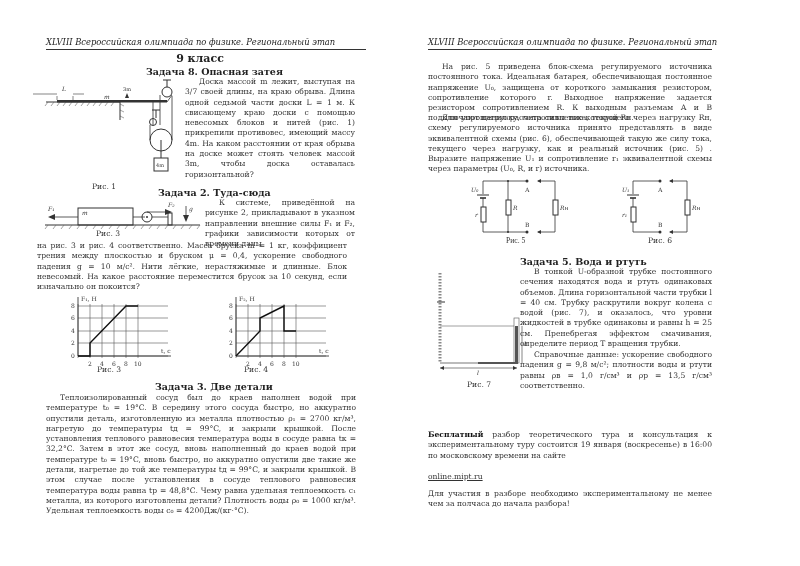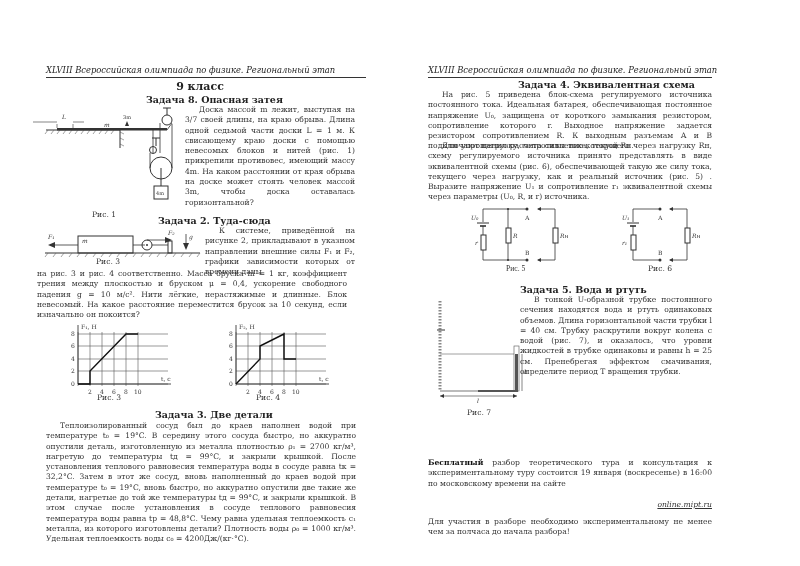--- a/index.html
+++ b/index.html
@@ -1,17 +1,17 @@
 <!DOCTYPE html>
 <html><head>
 <meta charset="utf-8">
 <style>
   html,body{margin:0;padding:0;background:#fff;}
   body{width:800px;height:566px;position:relative;overflow:hidden;font-family:"DejaVu Serif",serif;color:#222;}
-  .page{position:absolute;top:0;width:400px;height:485px;margin-top:28px;}
+  .page{position:absolute;top:0;width:400px;height:485px;}
   .left{left:0}
   .right{left:400px}
   .hdr{position:absolute;top:37px;font-style:italic;font-size:8.4px;border-bottom:1px solid #333;padding-bottom:2px;white-space:nowrap;}
   .left .hdr{left:46px;width:320px}
   .right .hdr{left:28px;width:284px}
   .h1{position:absolute;font-weight:bold;font-size:11px;text-align:center;}
   .h2{position:absolute;font-weight:bold;font-size:9.5px;text-align:center;white-space:nowrap;}
   .p{position:absolute;font-size:7.6px;line-height:10.3px;text-align:justify;color:#333;}
   .cap{position:absolute;font-size:7.6px;color:#333;}
   svg{position:absolute;overflow:visible;}
@@ -177,29 +177,28 @@
       <text x="229" y="333" class="ax">4</text>
       <text x="229" y="345" class="ax">2</text>
       <text x="229" y="358" class="ax">0</text>
     <text x="246" y="366" class="ax">2</text>
       <text x="258" y="366" class="ax">4</text>
       <text x="270" y="366" class="ax">6</text>
       <text x="282" y="366" class="ax">8</text>
       <text x="292" y="366" class="ax">10</text>
     <text x="319" y="353" class="ax">t, с</text>
   </svg>
-  <div class="cap" style="left:256px;top:365px;text-align:center;">Рис. 4</div>
+  <div class="cap" style="left:244px;top:365px;text-align:center;">Рис. 4</div>
 
   <div class="h2" style="left:155px;top:381px;">Задача 3. Две детали</div>
   <div class="p" style="left:46px;top:393px;width:310px;text-indent:14px;">Теплоизолированный сосуд был до краев наполнен водой при температуре t₀ = 19°C. В середину этого сосуда быстро, но аккуратно опустили деталь, изготовленную из металла плотностью ρ₁ = 2700 кг/м³, нагретую до температуры tд = 99°C, и закрыли крышкой. После установления теплового равновесия температура воды в сосуде равна tк = 32,2°C. Затем в этот же сосуд, вновь наполненный до краев водой при температуре t₀ = 19°C, вновь быстро, но аккуратно опустили две такие же детали, нагретые до той же температуры tд = 99°C, и закрыли крышкой. В этом случае после установления в сосуде теплового равновесия температура воды равна tр = 48,8°C. Чему равна удельная теплоемкость c₁ металла, из которого изготовлены детали? Плотность воды ρ₀ = 1000 кг/м³. Удельная теплоемкость воды c₀ = 4200Дж/(кг·°C).</div>
 </div>
 
 <div class="page right">
   <div class="hdr">XLVIII Всероссийская олимпиада по физике. Региональный этап</div>
-  <div class="h2" style="left:118px;top:51px;">Задача 4. Эквивалентная схема</div>
   <div class="p" style="left:28px;top:62px;width:284px;text-indent:14px;">На рис. 5 приведена блок-схема регулируемого источника постоянного тока. Идеальная батарея, обеспечивающая постоянное напряжение U₀, защищена от короткого замыкания резистором, сопротивление которого r. Выходное напряжение задается резистором сопротивлением R. К выходным разъемам А и В подключают нагрузку, сопротивление которой Rн.</div>
   <div class="p" style="left:28px;top:113px;width:284px;text-indent:14px;">Для упрощения расчета силы тока, текущего через нагрузку Rн, схему регулируемого источника принято представлять в виде эквивалентной схемы (рис. 6), обеспечивающей такую же силу тока, текущего через нагрузку, как и реальный источник (рис. 5) . Выразите напряжение U₁ и сопротивление r₁ эквивалентной схемы через параметры (U₀, R, и r) источника.</div>
 
   <svg style="left:0;top:0" width="400" height="566">
 
     <polyline points="127,181 83,181 83,194" fill="none" stroke="#333" stroke-width="0.8"></polyline>
     <line x1="77" y1="195" x2="89" y2="195" stroke="#333"></line>
     <line x1="80" y1="198" x2="86" y2="198" stroke="#333" stroke-width="1.6"></line>
     <line x1="83" y1="198" x2="83" y2="207" stroke="#333" stroke-width="0.8"></line>
     <rect x="81" y="207" width="5" height="15" fill="none" stroke="#333"></rect>
@@ -240,34 +239,35 @@
     <text x="222" y="217" class="ax" style="font-style:italic">r₁</text>
     <text x="292" y="210" class="ax" style="font-style:italic">Rн</text>
     <text x="258" y="192" class="ax">А</text>
     <text x="258" y="227" class="ax">В</text>
   </svg>
   <div class="cap" style="left:106px;top:236px;font-family:Liberation Serif, serif;">Рис. 5</div>
   <div class="cap" style="left:248px;top:236px;">Рис. 6</div>
 
   <div class="h2" style="left:120px;top:256px;">Задача 5. Вода и ртуть</div>
   <div class="p" style="left:120px;top:267px;width:192px;text-indent:14px;">В тонкой U-образной трубке постоянного сечения находятся вода и ртуть одинаковых объемов. Длина горизонтальной части трубки l = 40 см. Трубку раскрутили вокруг колена с водой (рис. 7), и оказалось, что уровни жидкостей в трубке одинаковы и равны h = 25 см. Пренебрегая эффектом смачивания, определите период T вращения трубки.</div>
+  <div class="p" style="left:120px;top:350px;width:192px;text-indent:14px;">Справочные данные: ускорение свободного падения g = 9,8 м/с²; плотности воды и ртути равны ρв = 1,0 г/см³ и ρр = 13,5 г/см³ соответственно.</div>
 
   <svg style="left:0;top:0" width="400" height="566">
     <line x1="40" y1="273" x2="40" y2="363" stroke="#888" stroke-width="3" stroke-dasharray="1.5 1.5"></line>
     <path d="M37 302 L45 302" stroke="#333"></path>
     <line x1="40" y1="326" x2="118" y2="326" stroke="#888" stroke-width="0.8"></line>
     <rect x="114" y="318" width="5" height="45" fill="#fff" stroke="#555" stroke-width="0.6"></rect>
     <rect x="115" y="326" width="3" height="37" fill="#555"></rect>
     <line x1="40" y1="363" x2="78" y2="363" stroke="#bbb" stroke-width="2"></line>
     <line x1="78" y1="363" x2="118" y2="363" stroke="#555" stroke-width="2"></line>
     <line x1="40" y1="368" x2="117" y2="368" stroke="#333" stroke-width="0.6"></line>
     <path d="M40 368 L44 366 L44 370 Z" fill="#333"></path>
       <path d="M117 368 L113 366 L113 370 Z" fill="#333"></path>
     <line x1="122" y1="326" x2="122" y2="363" stroke="#333" stroke-width="0.6"></line>
     <text x="77" y="375" class="ax" style="font-style:italic">l</text>
     <text x="124" y="346" class="ax" style="font-style:italic">h</text>
   </svg>
   <div class="cap" style="left:67px;top:380px;">Рис. 7</div>
 
   <div class="p" style="left:28px;top:430px;width:284px;"><b>Бесплатный</b><span> разбор теоретического тура и консультация к экспериментальному туру состоится 19 января (воскресенье) в 16:00 по московскому времени на сайте</span></div>
-  <div class="p link" style="left:28px;top:472px;width:284px;text-align:right;font-style:italic;"><span>online.mipt.ru</span></div>
+  <div class="p link" style="left:28px;top:472px;width:284px;text-align:left;"><span>online.mipt.ru</span></div>
   <div class="p" style="left:28px;top:489px;width:284px;">Для участия в разборе необходимо экспериментальному не менее чем за полчаса до начала разбора!</div>
 </div>
 
 </body></html>

